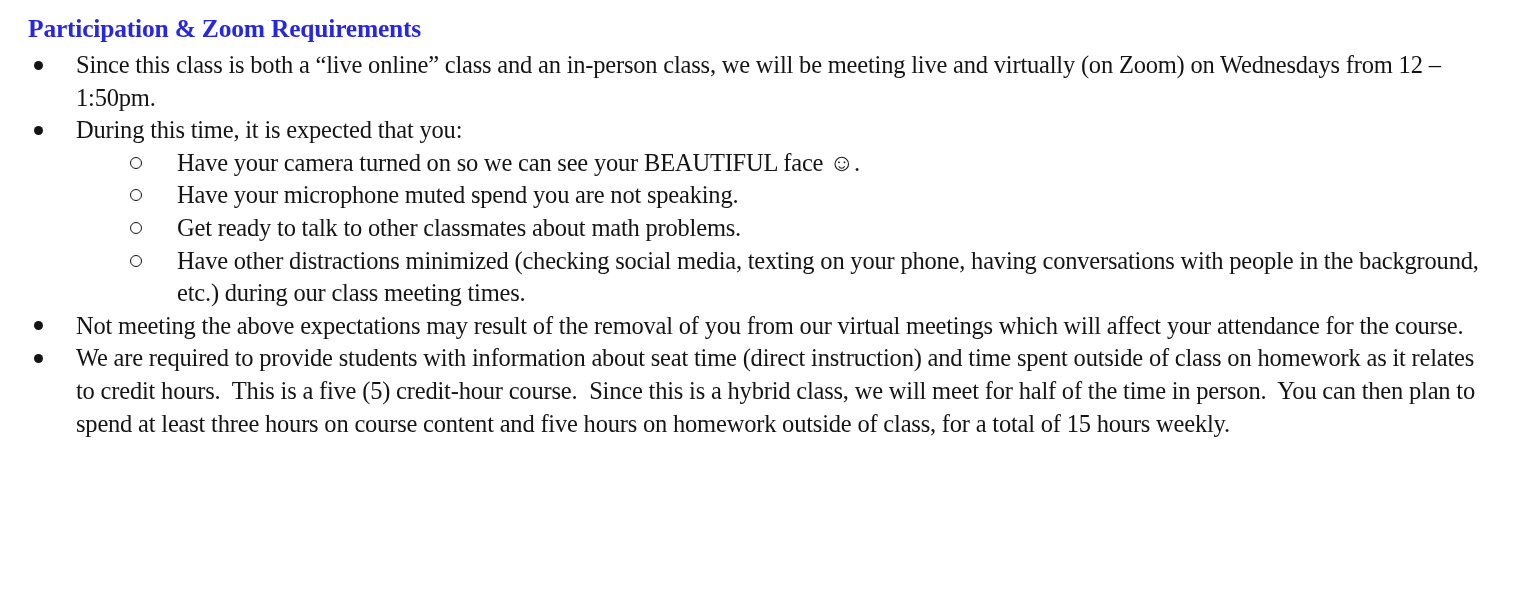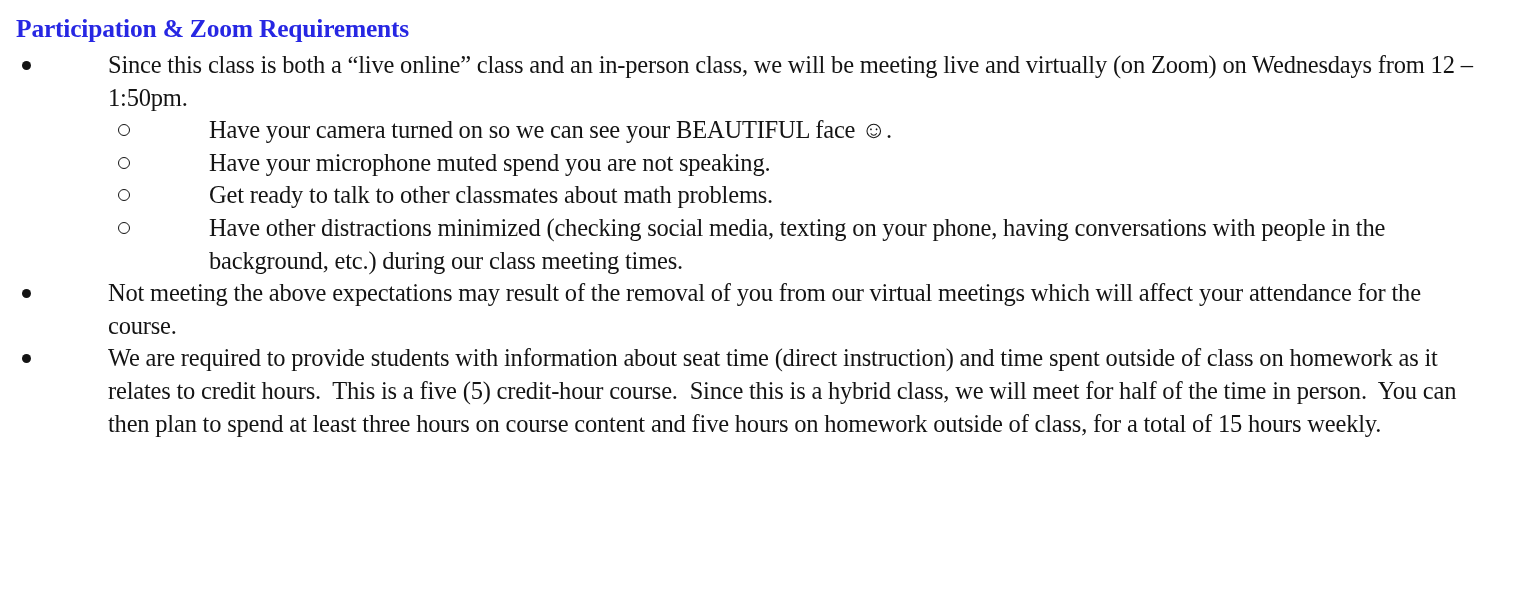--- a/index.html
+++ b/index.html
@@ -11,37 +11,36 @@
     width: 1523px;
     height: 592px;
     overflow: hidden;
     font-family: "Liberation Serif", "DejaVu Serif", serif;
     font-size: 24.5px;
     line-height: 32.6px;
     letter-spacing: -0.2px;
     color: #141414;
   }
   .doc {
-    padding: 12px 40px 0 16px;
+    padding: 12px 40px 0 28px;
   }
   .heading {
     margin: 0 0 3px 0;
     font-size: 25.5px;
     line-height: 34px;
     font-weight: bold;
     color: #2727e3;
   }
   .item {
     display: flex;
     align-items: flex-start;
   }
   .item .txt {
     flex: 1 1 auto;
     min-width: 0;
-    margin-left: 44px;
   }
   
   .l1 {
     margin-left: 5px;            
   }
   .l1 .marker {
     flex: 0 0 43px;              
     position: relative;
     height: 32.6px;
   }
@@ -81,20 +80,24 @@
 
 <div class="doc">
 
   <h1 class="heading">Participation &amp; Zoom Requirements</h1>
 
   <div class="item l1">
     <span class="marker"></span>
     <span class="txt">Since this class is both a “live online” class and an in-person class, we will be meeting live and virtually (on Zoom) on Wednesdays from 12 – 1:50pm.</span>
   </div>
 
+  <div class="item l1">
+    <span class="marker"></span>
+    <span class="txt">During this time, it is expected that you:</span>
+  </div>
 
   <div class="item l2">
     <span class="marker"></span>
     <span class="txt">Have your camera turned on so we can see your BEAUTIFUL face ☺.</span>
   </div>
 
   <div class="item l2">
     <span class="marker"></span>
     <span class="txt">Have your microphone muted spend you are not speaking.</span>
   </div>

